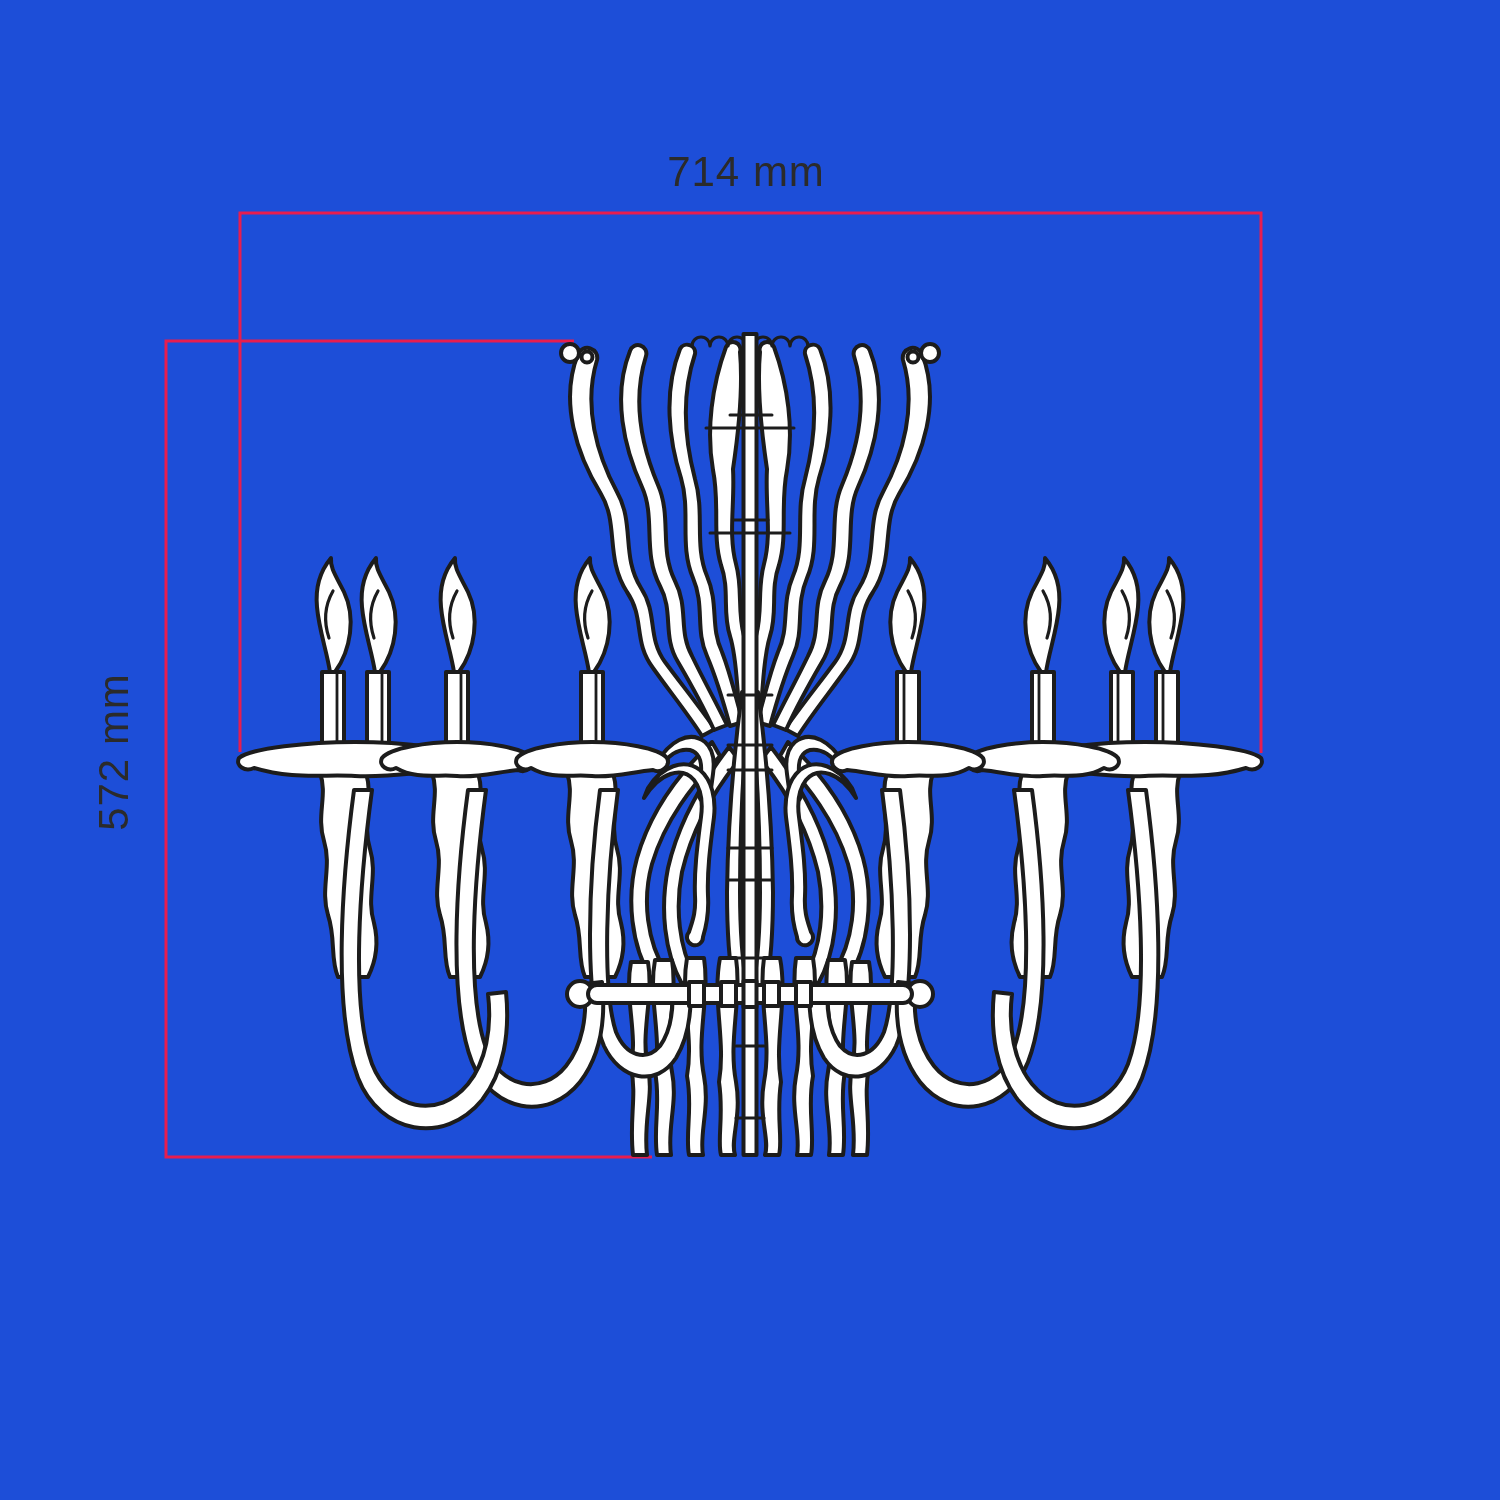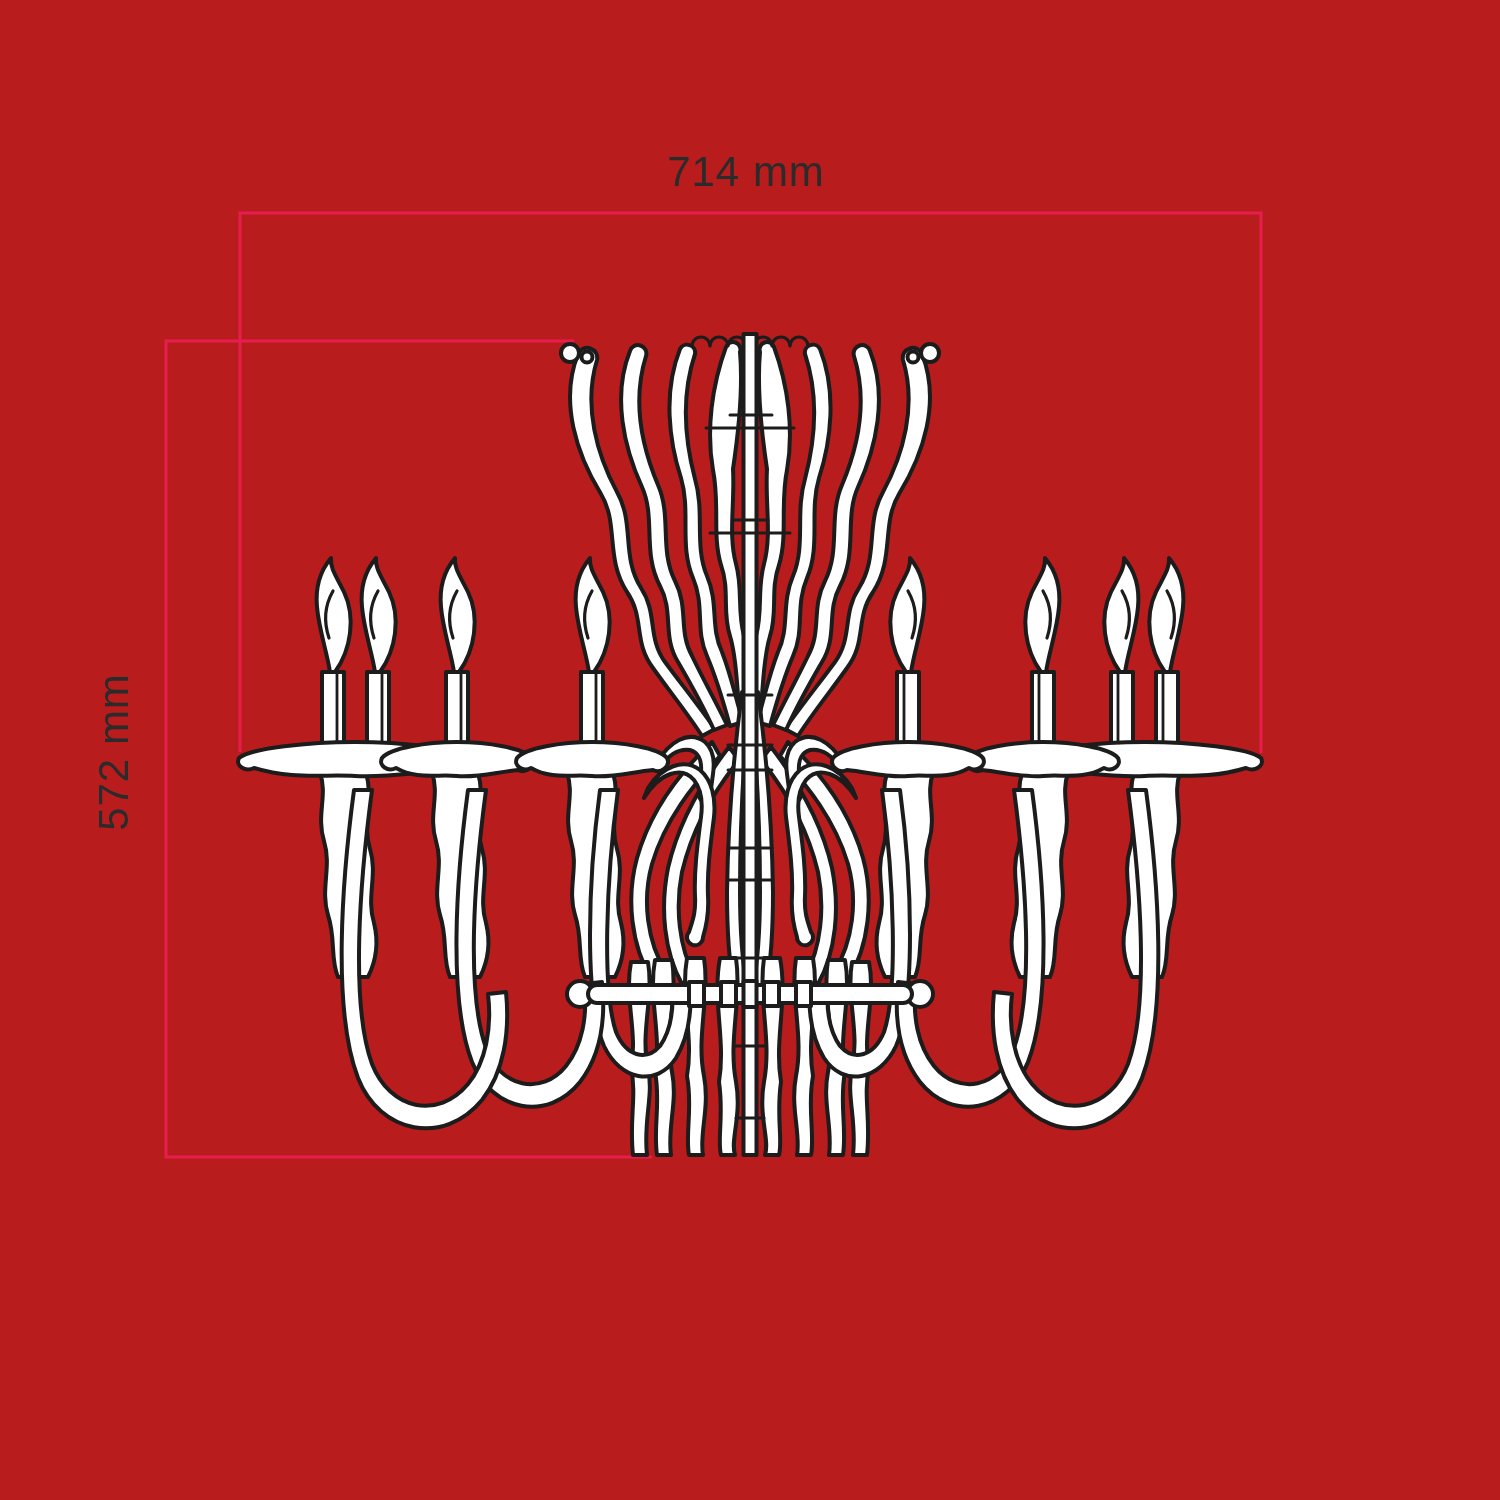--- a/index.html
+++ b/index.html
@@ -1,16 +1,16 @@
 <!DOCTYPE html>
 <html><head>
 <meta charset="utf-8">
 <style>
   html,body{margin:0;padding:0;background:#fff;}
-  .canvas{position:relative;width:1500px;height:1500px;background:#b91c1c;overflow:hidden;
+  .canvas{position:relative;width:1500px;height:1500px;background:#1d4ed8;overflow:hidden;
           font-family:"Liberation Sans", sans-serif;}
   svg{position:absolute;left:0;top:0;}
   .dim-label{font-family:"Liberation Sans", sans-serif;font-size:42px;letter-spacing:1px;}
   .inkf{stroke:#1c1c1c;fill:#ffffff;stroke-width:4;stroke-linecap:round;stroke-linejoin:round;}
   .thin{stroke:#1c1c1c;fill:none;stroke-width:3;stroke-linecap:round;}
 </style>
 </head>
 <body>
 
 <div class="canvas">

